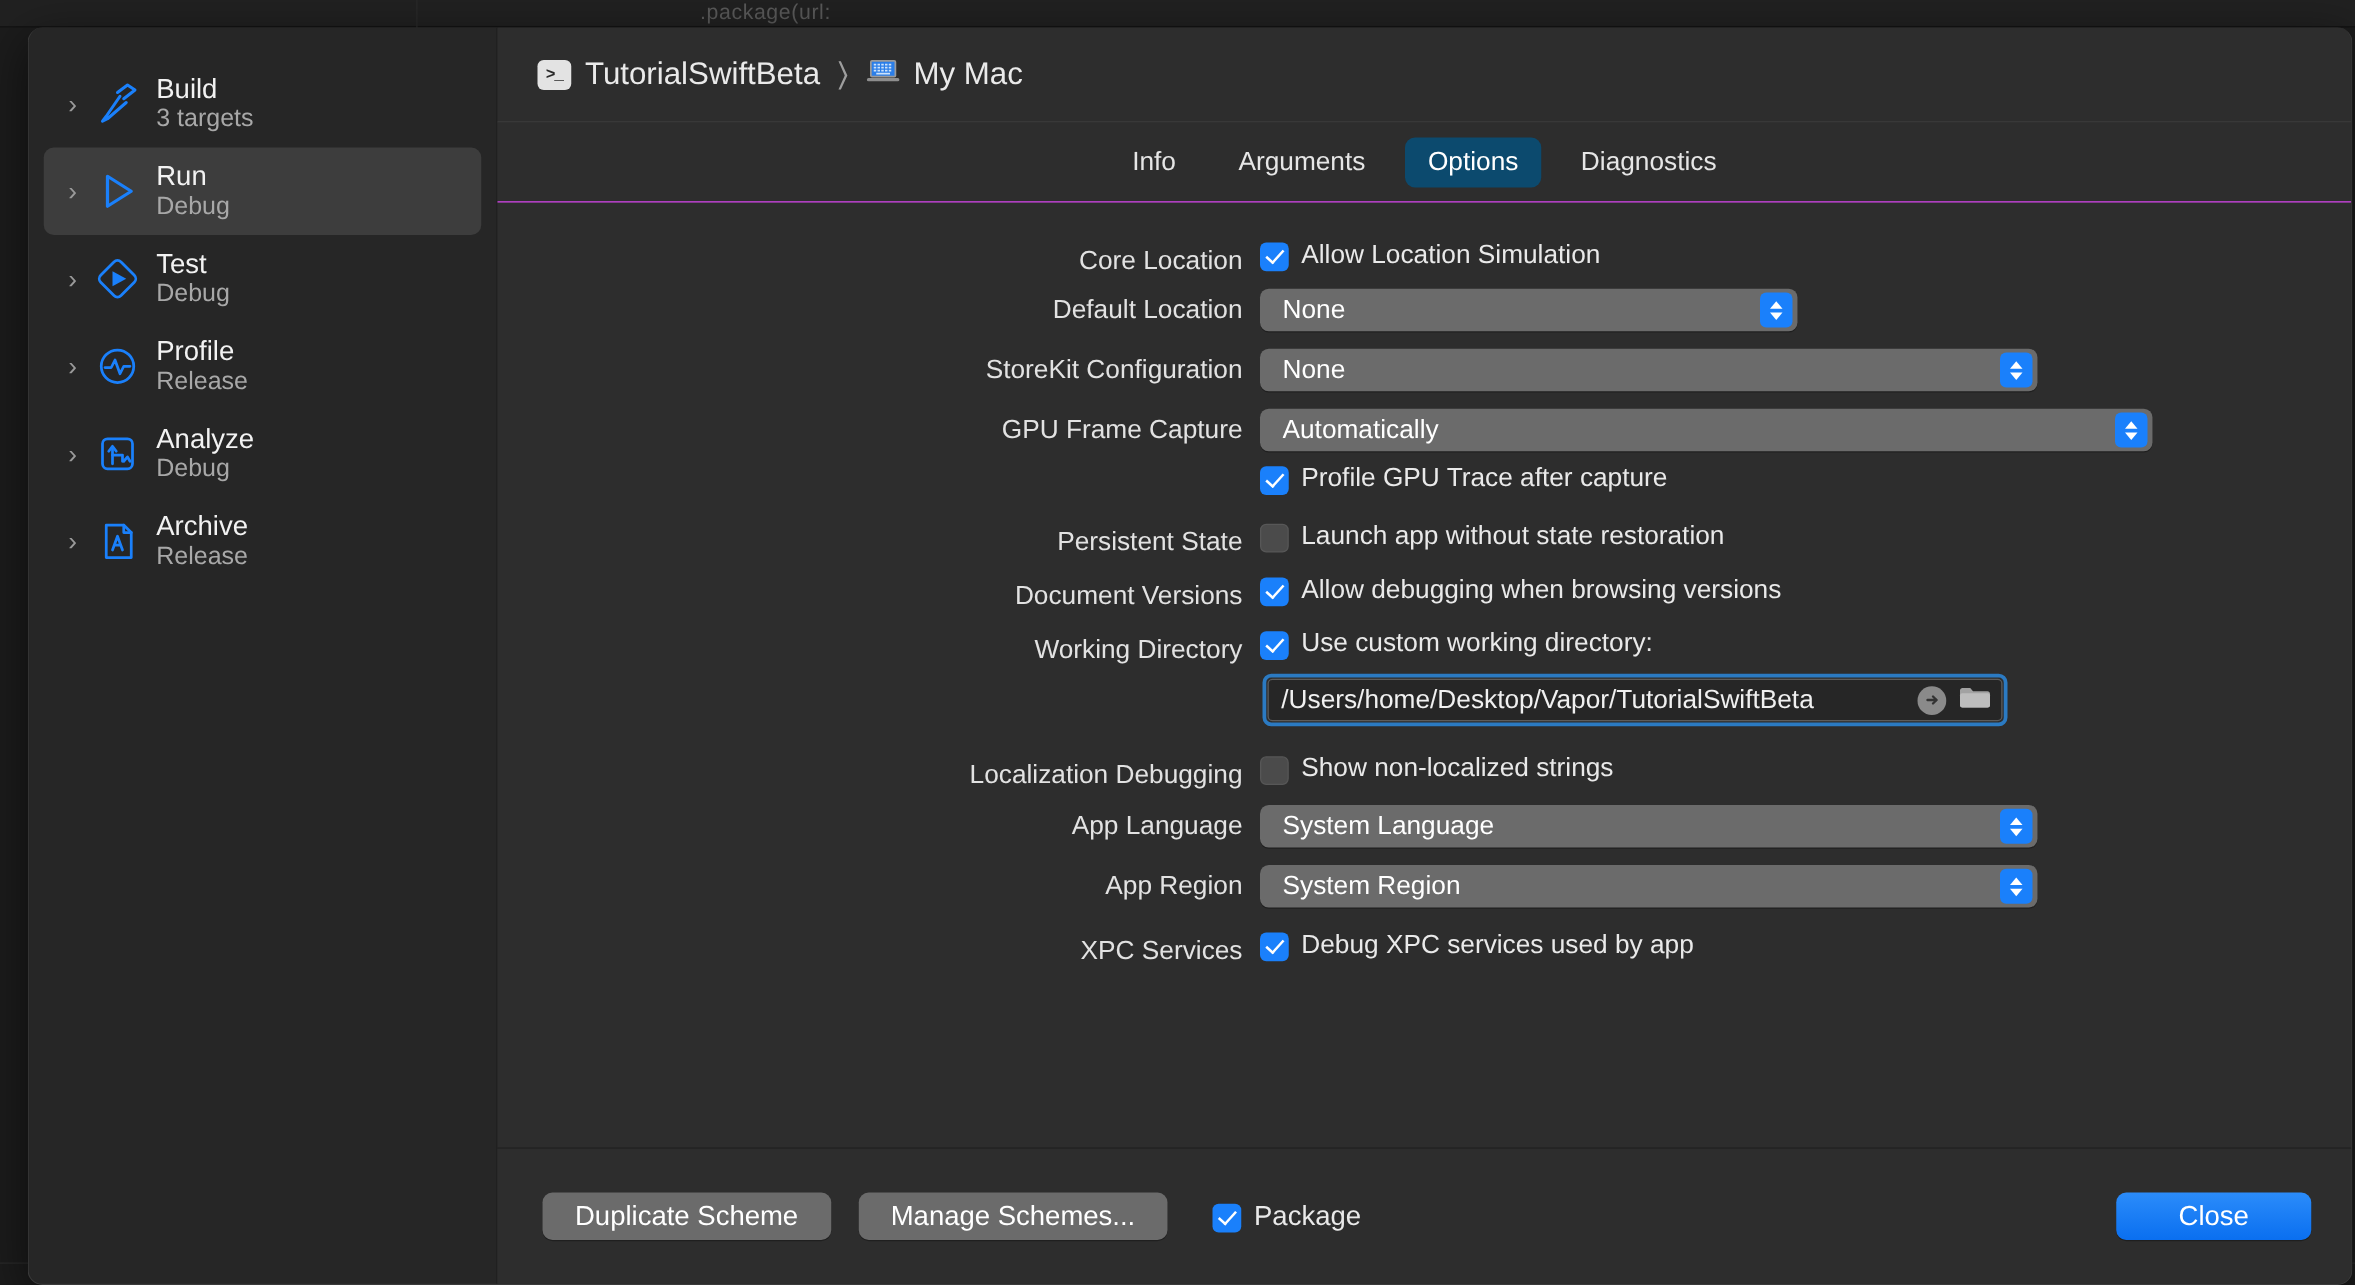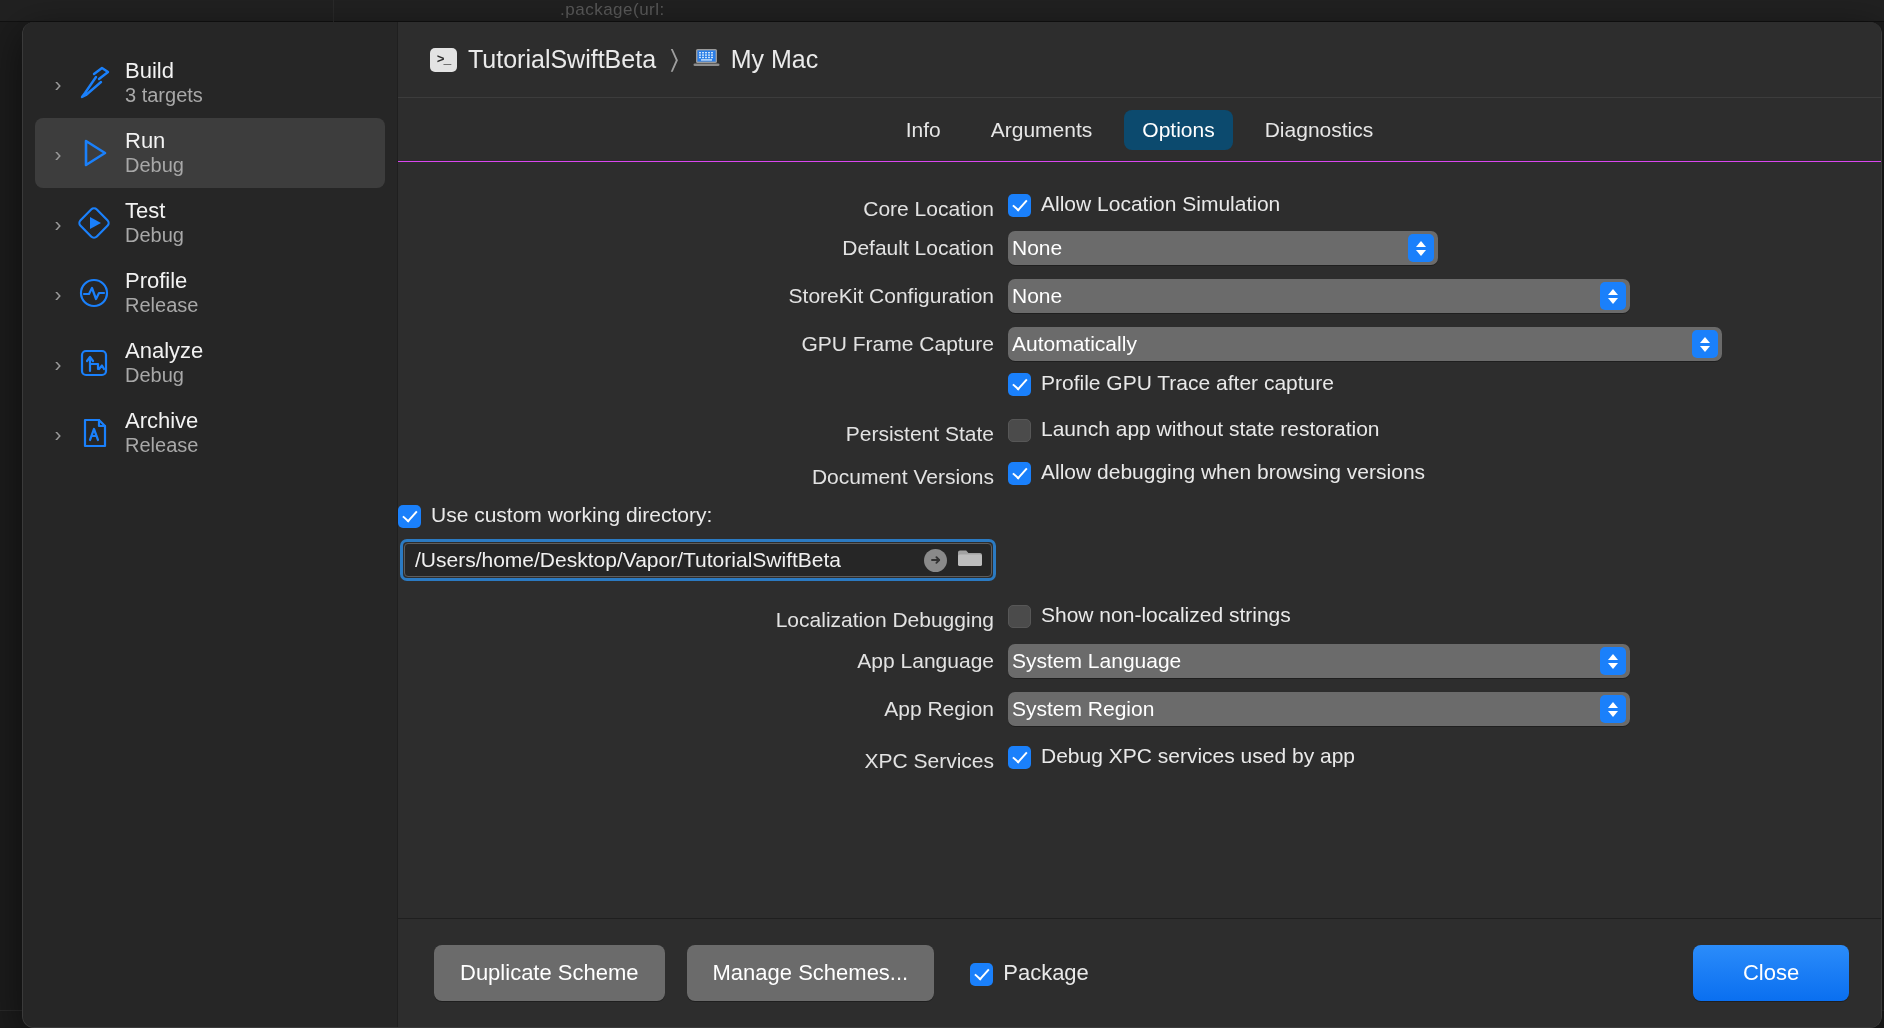--- a/index.html
+++ b/index.html
@@ -171,21 +171,21 @@
     transform: rotate(42deg) translate(-1px,-1px);
   }
   .cbx-label { font-size: 21px; color: #e9e9e9; white-space: nowrap; }
 
   
   .popup {
     height: 34px;
     background: #6b6b6b;
     border-radius: 7px;
     display: flex; align-items: center;
-    padding-left: 4px; padding-right: 4px;
+    padding-left: 18px; padding-right: 4px;
     position: relative;
     box-shadow: 0 1px 0 rgba(0,0,0,.3);
   }
   .popup-value {
     font-size: 21px; color: #fff; white-space: nowrap;
     flex: 1; overflow: hidden;
   }
   .stepper {
     width: 26px; height: 28px; flex: 0 0 26px;
     background: #1a80fb;
@@ -233,21 +233,21 @@
   .folder-ic { margin-left: 10px; flex: 0 0 26px; }
 
   
   #bottom-bar {
     height: 108px; flex: 0 0 108px;
     background: #2d2d2d;
     display: flex; align-items: center;
     padding: 0 32px 0 36px;
   }
   .btn {
-    height: 56px;
+    height: 38px;
     border-radius: 8px;
     background: #6b6b6b;
     color: #fff;
     font-size: 22px;
     display: flex; align-items: center; justify-content: center;
     padding: 0 26px;
     cursor: default;
     box-shadow: 0 1px 0 rgba(0,0,0,.3);
     white-space: nowrap;
   }
@@ -474,20 +474,21 @@
 
       <div class="form-row" style="margin-top:14px">
         <div class="row-label">Document Versions</div>
         <div class="row-field">
           <span class="cbx on"></span>
           <span class="cbx-label">Allow debugging when browsing versions</span>
         </div>
       </div>
 
       <div class="form-row" style="margin-top:14px">
+        <div class="row-label">Working Directory</div>
         <div class="row-field" style="flex-direction:column;align-items:flex-start">
           <div style="display:flex;align-items:center">
             <span class="cbx on"></span>
             <span class="cbx-label">Use custom working directory:</span>
           </div>
           <div class="field-wrap" style="margin-top:12px;margin-left:2px">
             <div class="textfield" style="width:588px">
               <span class="tf-value" title="Path">/Users/home/Desktop/Vapor/TutorialSwiftBeta</span>
               <span class="go-btn">
                 <svg width="14" height="14" viewBox="0 0 14 14" fill="none" stroke="#333" stroke-width="1.9" stroke-linecap="round" stroke-linejoin="round">

